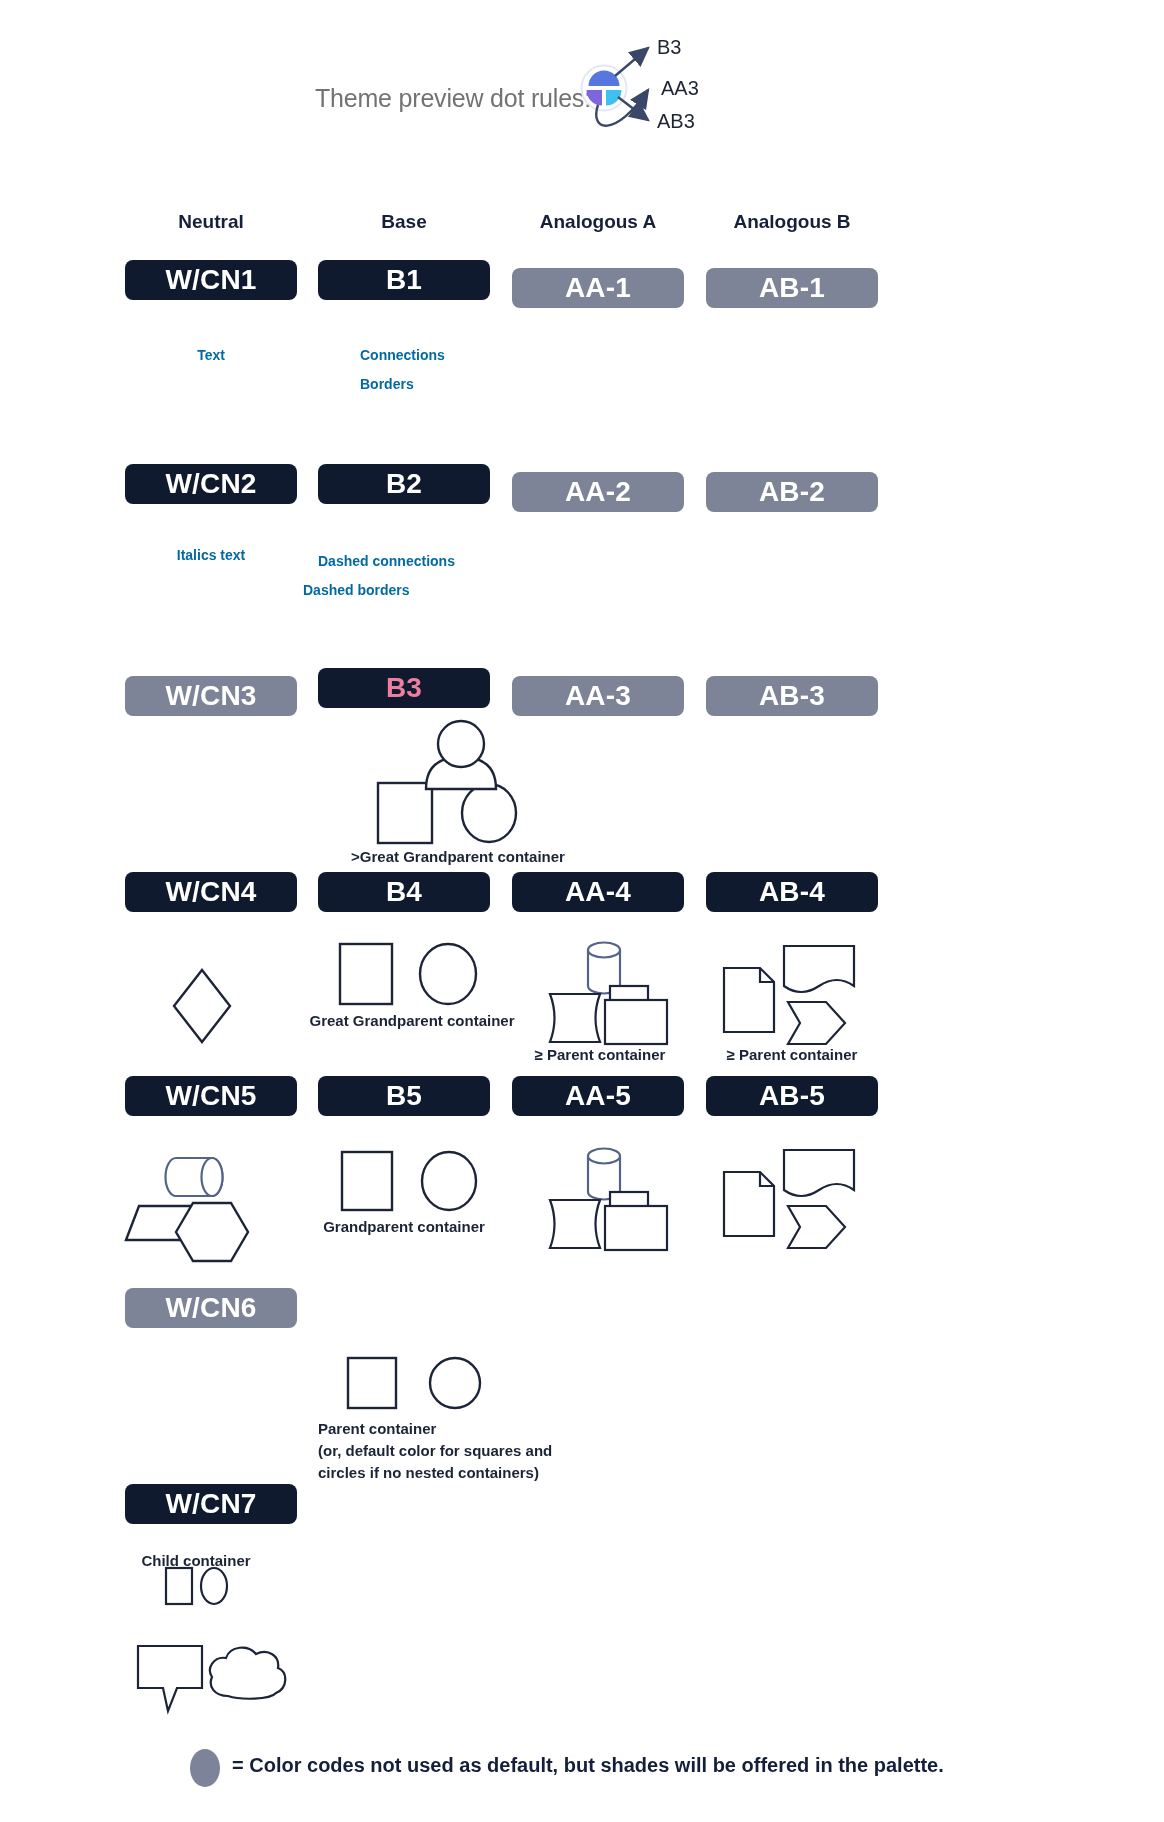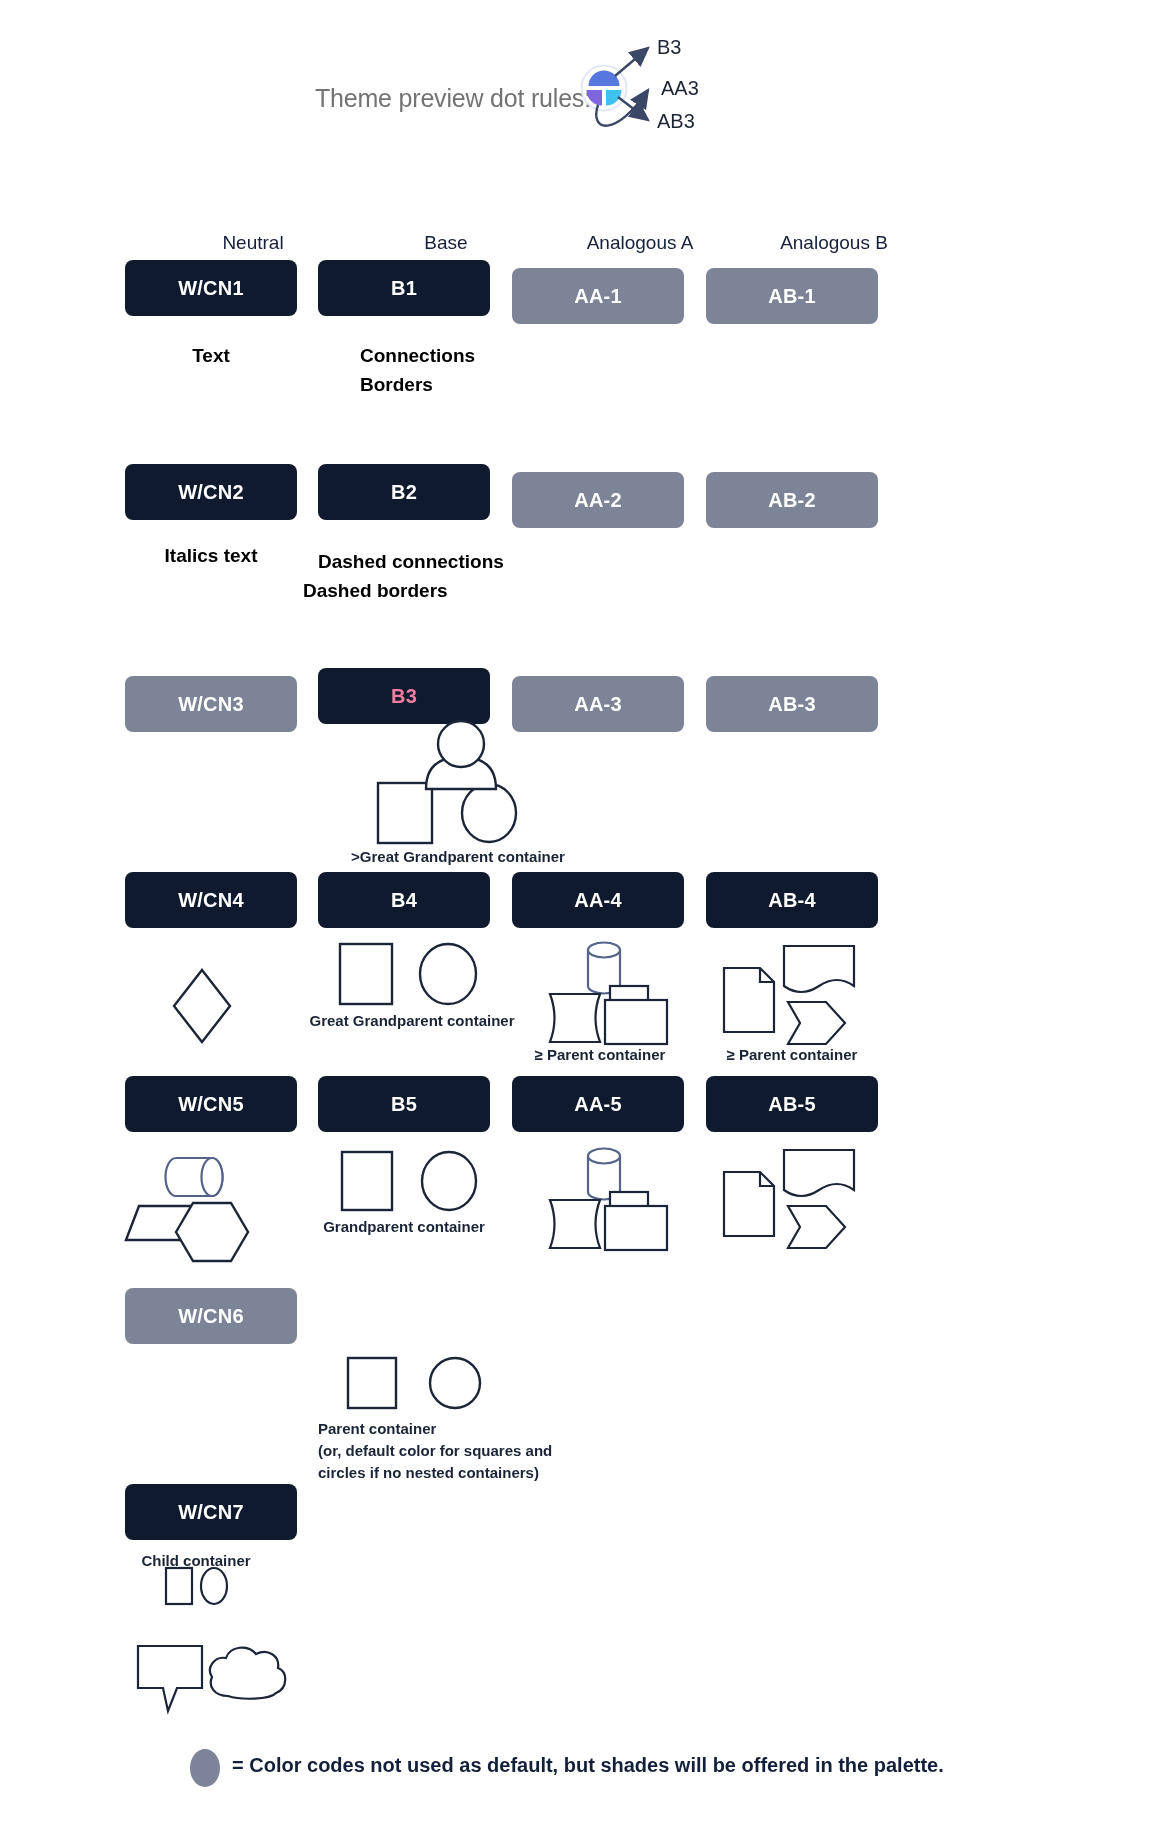--- a/index.html
+++ b/index.html
@@ -6,34 +6,34 @@
   .root{
     position:relative;width:1164px;height:1822px;background:#fff;overflow:hidden;
     font-family:"Liberation Sans", sans-serif;color:#1b2437;
   }
   .title{
     position:absolute;left:315px;top:84px;font-size:25px;font-weight:400;color:#737373;
     letter-spacing:-0.2px;
   }
   .dot-label{position:absolute;font-size:20px;font-weight:500;color:#1d2534;}
   .col-header{
-    position:absolute;top:232px;transform:translateX(-50%);
-    font-size:19px;font-weight:400;color:#16203a;white-space:nowrap;margin-left:42px;
+    position:absolute;top:211px;transform:translateX(-50%);
+    font-size:19px;font-weight:700;color:#16203a;white-space:nowrap;
   }
   .swatch{
-    position:absolute;width:172px;height:56px;border-radius:8px;
+    position:absolute;width:172px;height:40px;border-radius:8px;
     display:flex;align-items:center;justify-content:center;
-    color:#ffffff;font-size:20px;font-weight:700;letter-spacing:0.2px;
+    color:#ffffff;font-size:28px;font-weight:700;letter-spacing:0.2px;
   }
   .dark{background:#101a2e;}
   .gray{background:#7e8497;margin-top:8px;}
   .pink{color:#ee7e9e;}
   .c1{left:125px}.c2{left:318px}.c3{left:512px}.c4{left:706px}
   .r1{top:260px}.r2{top:464px}.r3{top:668px}.r4{top:872px}.r5{top:1076px}.r6{top:1280px}.r7{top:1484px}
-  .caption-lg{position:absolute;font-size:19px;font-weight:700;color:#000000;line-height:29px;white-space:nowrap;}
+  .caption-lg{position:absolute;font-size:14px;font-weight:700;color:#0369a1;line-height:29px;white-space:nowrap;}
   .caption-sm{position:absolute;font-size:15px;font-weight:700;color:#1b2437;line-height:22px;white-space:nowrap;}
   .centered{transform:translateX(-50%);text-align:center;}
   svg.overlay{position:absolute;left:0;top:0;pointer-events:none;}
   .legend-text{
     position:absolute;left:232px;top:1754px;font-size:20px;font-weight:700;color:#14203a;white-space:nowrap;
   }
 </style>
 </head>
 <body>
 

